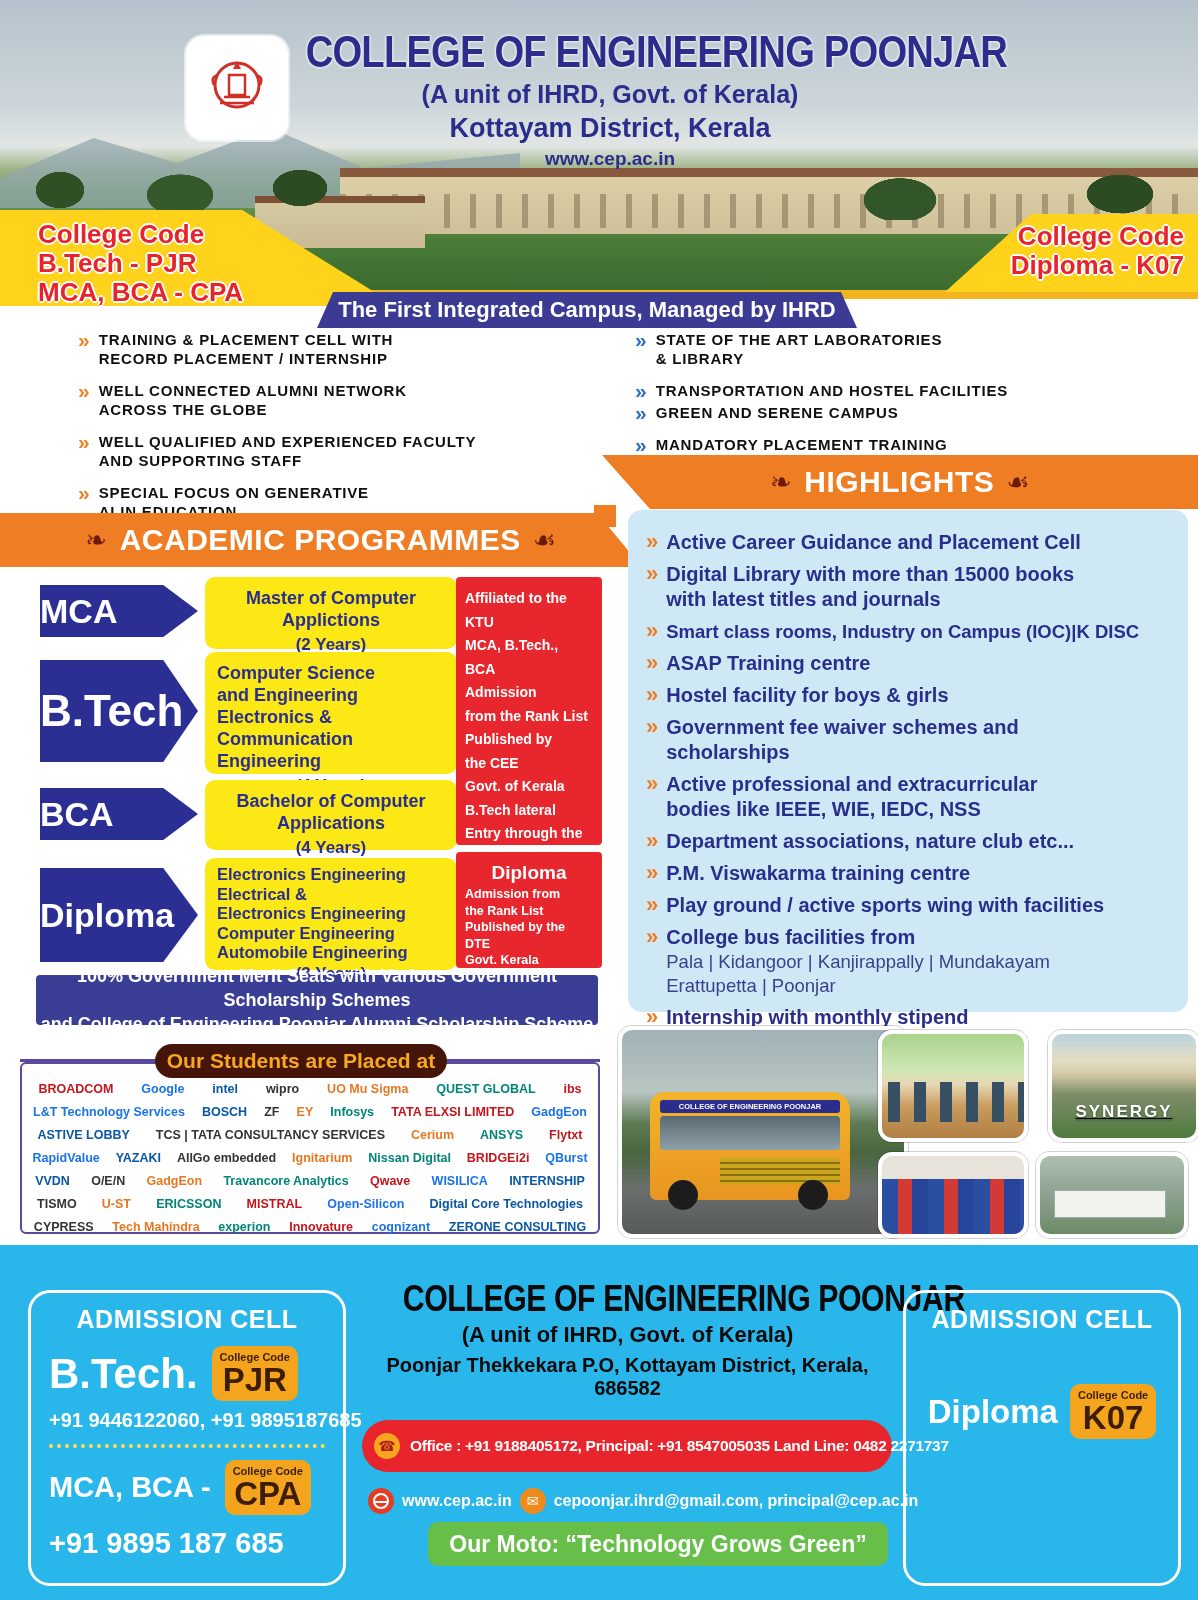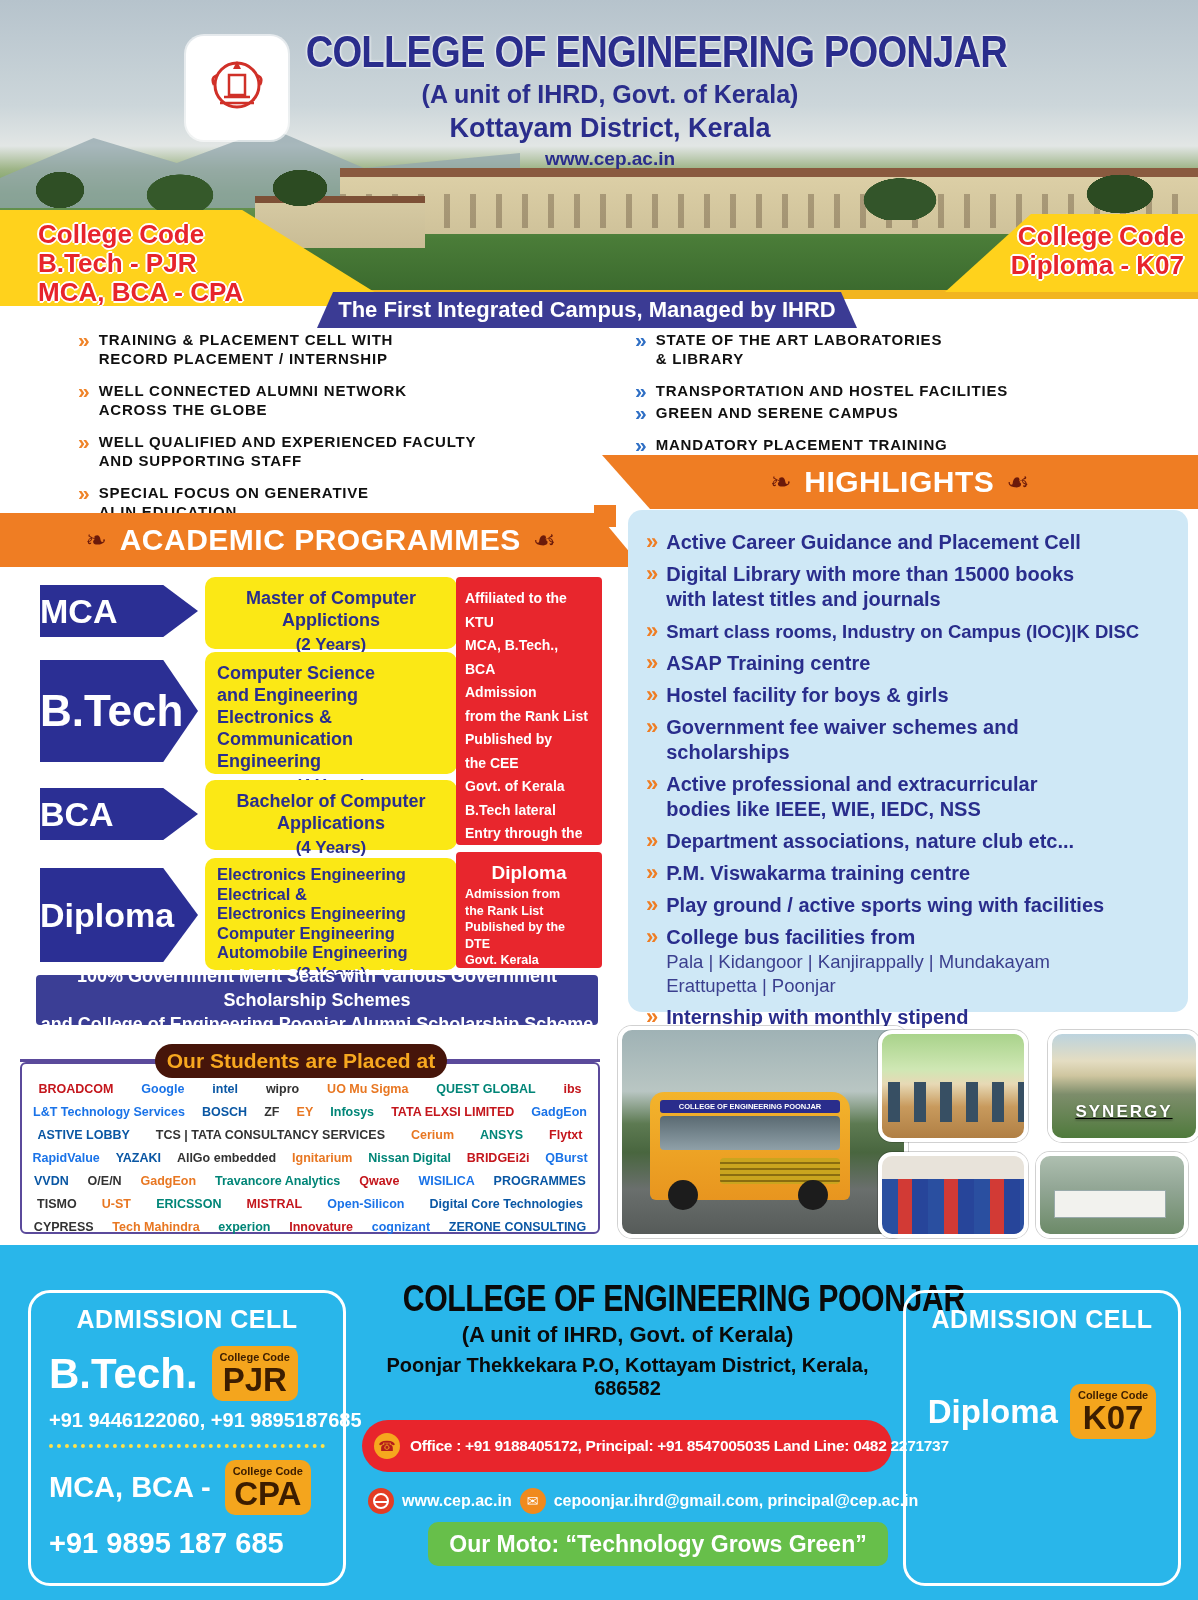--- a/index.html
+++ b/index.html
@@ -360,21 +360,21 @@
       <span>Ignitarium</span>
       <span>Nissan Digital</span>
       <span>BRIDGEi2i</span>
       <span>QBurst</span>
       <span>VVDN</span>
       <span>O/E/N</span>
       <span>GadgEon</span>
       <span>Travancore Analytics</span>
       <span>Qwave</span>
       <span>WISILICA</span>
-      <span>PROGRAMMES</span>
+      <span>INTERNSHIP</span>
       <span>TISMO</span>
       <span>U-ST</span>
       <span>ERICSSON</span>
       <span>MISTRAL</span>
       <span>Open-Silicon</span>
       <span>Digital Core Technologies</span>
       <span>CYPRESS</span>
       <span>Tech Mahindra</span>
       <span>experion</span>
       <span>Innovature</span>

